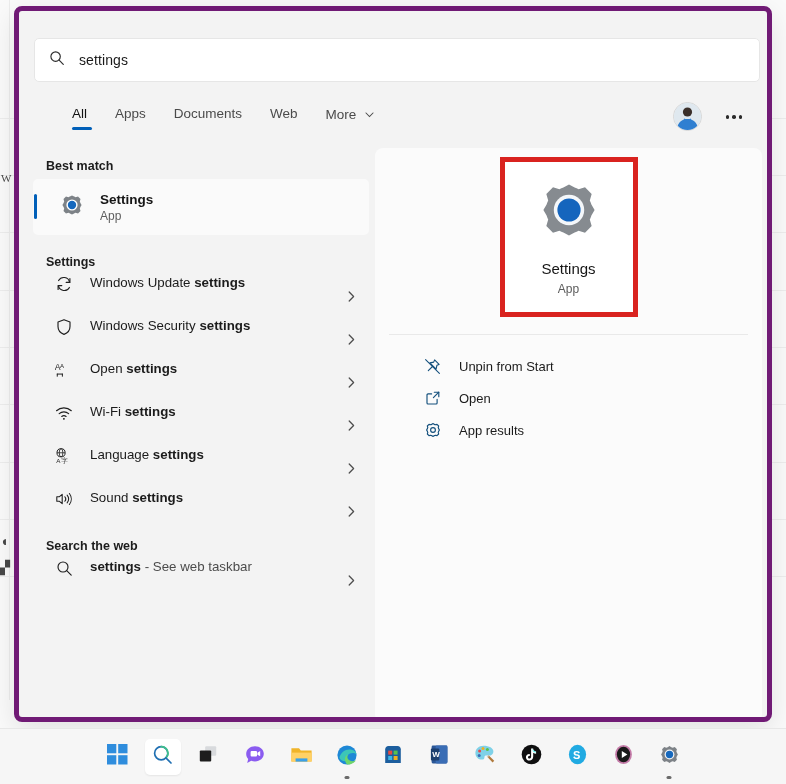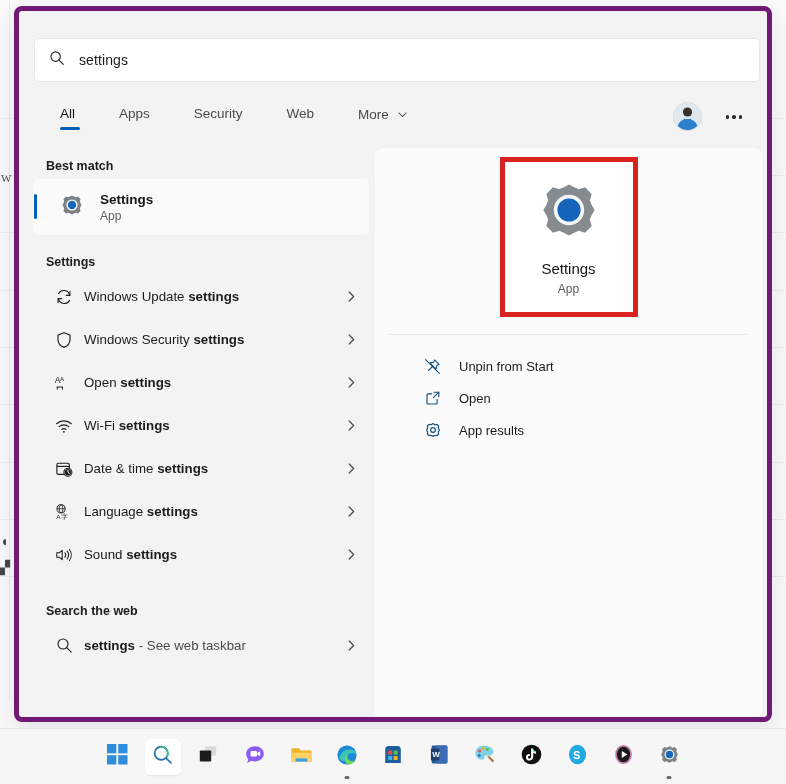--- a/index.html
+++ b/index.html
@@ -71,25 +71,25 @@
   #search-box .q-icon { flex: 0 0 auto; display: block; }
   #search-input-value {
     font-size: 14px;
     color: #1a1a1a;
     letter-spacing: .1px;
   }
 
   
   #tabbar {
     position: absolute;
-    left: 28px;
+    left: 40px;
     top: 92px;
     display: flex;
     align-items: flex-start;
-    gap: 16px;
+    gap: 0;
   }
   .tab {
     position: relative;
     font-size: 13.5px;
     color: #4a4a4a;
     padding: 3px 14px 11px 14px;
     cursor: default;
     white-space: nowrap;
   }
   .tab:first-child { padding-left: 13px; }
@@ -169,23 +169,22 @@
   }
   #best-match-texts { display: flex; flex-direction: column; gap: 2px; }
   #best-match-title { font-size: 13.5px; font-weight: bold; color: #151515; }
   #best-match-sub { font-size: 12px; color: #5e5e5e; }
 
   
   .result-row {
     position: relative;
     height: 43px;
     display: flex;
-    align-items: center;
     padding-left: 22px;
-    gap: 11px;
+    gap: 17px;
     margin-right: 4px;
     border-radius: 4px;
   }
   .result-row .r-icon {
     width: 18px; height: 18px;
     display: flex; align-items: center; justify-content: center;
     flex: 0 0 18px;
   }
   .result-row .r-label {
     font-size: 13.3px;
@@ -329,21 +328,21 @@
   </div>
 
   <div id="tabbar">
     <div class="tab active">
       <span>All</span>
     </div>
     <div class="tab">
       <span>Apps</span>
     </div>
     <div class="tab">
-      <span>Security</span>
+      <span>Documents</span>
     </div>
     <div class="tab">
       <span>Web</span>
     </div>
     <div class="tab">
       <span>More</span>
       <span class="chev">
         <svg width="9" height="6" viewBox="0 0 9 6">
             <path d="M1 1 L4.5 4.6 L8 1" fill="none" stroke="#4a4a4a" stroke-width="1.05" stroke-linecap="round"></path>
           </svg>
@@ -444,37 +443,20 @@
         </svg>
       </span>
       <span class="r-label"><span>Wi-Fi </span><b>settings</b></span>
       <span class="r-chevron">
         <svg width="7" height="11" viewBox="0 0 7 11">
             <path d="M1.2 1 L5.6 5.5 L1.2 10" fill="none" stroke="#4d4d4d" stroke-width="1.25" stroke-linecap="round" stroke-linejoin="round"></path>
           </svg>
       </span>
     </div>
 
-    <div class="result-row">
-      <span class="r-icon">
-        <svg width="18" height="18" viewBox="0 0 18 18">
-          <rect x="1.9" y="3.2" width="12.4" height="11.2" rx="1.5" fill="none" stroke="#1f1f1f" stroke-width="1.15"></rect>
-          <line x1="1.9" y1="6.4" x2="14.3" y2="6.4" stroke="#1f1f1f" stroke-width="1.15"></line>
-          <circle cx="12.9" cy="12.2" r="4" fill="#ffffff" stroke="#1f1f1f" stroke-width="1.1"></circle>
-          <circle cx="12.9" cy="12.2" r="3.1" fill="#1f1f1f"></circle>
-          <path d="M12.9 10.2 L12.9 12.2 L14.3 13.2" fill="none" stroke="#ffffff" stroke-width="1" stroke-linecap="round"></path>
-        </svg>
-      </span>
-      <span class="r-label"><span>Date &amp; time </span><b>settings</b></span>
-      <span class="r-chevron">
-        <svg width="7" height="11" viewBox="0 0 7 11">
-            <path d="M1.2 1 L5.6 5.5 L1.2 10" fill="none" stroke="#4d4d4d" stroke-width="1.25" stroke-linecap="round" stroke-linejoin="round"></path>
-          </svg>
-      </span>
-    </div>
 
     <div class="result-row">
       <span class="r-icon">
         <svg width="19" height="18" viewBox="0 0 19 18">
           <circle cx="6.4" cy="5.6" r="4.3" fill="none" stroke="#1f1f1f" stroke-width="1.05"></circle>
           <ellipse cx="6.4" cy="5.6" rx="1.9" ry="4.3" fill="none" stroke="#1f1f1f" stroke-width=".85"></ellipse>
           <line x1="2.1" y1="5.6" x2="10.7" y2="5.6" stroke="#1f1f1f" stroke-width=".85"></line>
           <text x="1.2" y="16.6" font-family="Liberation Sans, sans-serif" font-size="6.6" fill="#1f1f1f">A</text>
           <text x="6.6" y="16.6" font-family="Liberation Sans, sans-serif" font-size="7" fill="#1f1f1f">字</text>
         </svg>
@@ -497,21 +479,21 @@
         </svg>
       </span>
       <span class="r-label"><span>Sound </span><b>settings</b></span>
       <span class="r-chevron">
         <svg width="7" height="11" viewBox="0 0 7 11">
             <path d="M1.2 1 L5.6 5.5 L1.2 10" fill="none" stroke="#4d4d4d" stroke-width="1.25" stroke-linecap="round" stroke-linejoin="round"></path>
           </svg>
       </span>
     </div>
 
-    <div class="section-header" style="margin-top:28px">Search the web</div>
+    <div class="section-header" style="margin-top:6px">Search the web</div>
 
     <div class="result-row" id="web-search-row">
       <span class="r-icon">
         <svg width="17" height="17" viewBox="0 0 17 17">
           <circle cx="7" cy="7" r="5" fill="none" stroke="#1f1f1f" stroke-width="1.15"></circle>
           <line x1="10.7" y1="10.7" x2="15.2" y2="15.2" stroke="#1f1f1f" stroke-width="1.15" stroke-linecap="round"></line>
         </svg>
       </span>
       <span class="r-label"><b>settings</b><span class="muted"> - See web taskbar</span></span>
       <span class="r-chevron">

